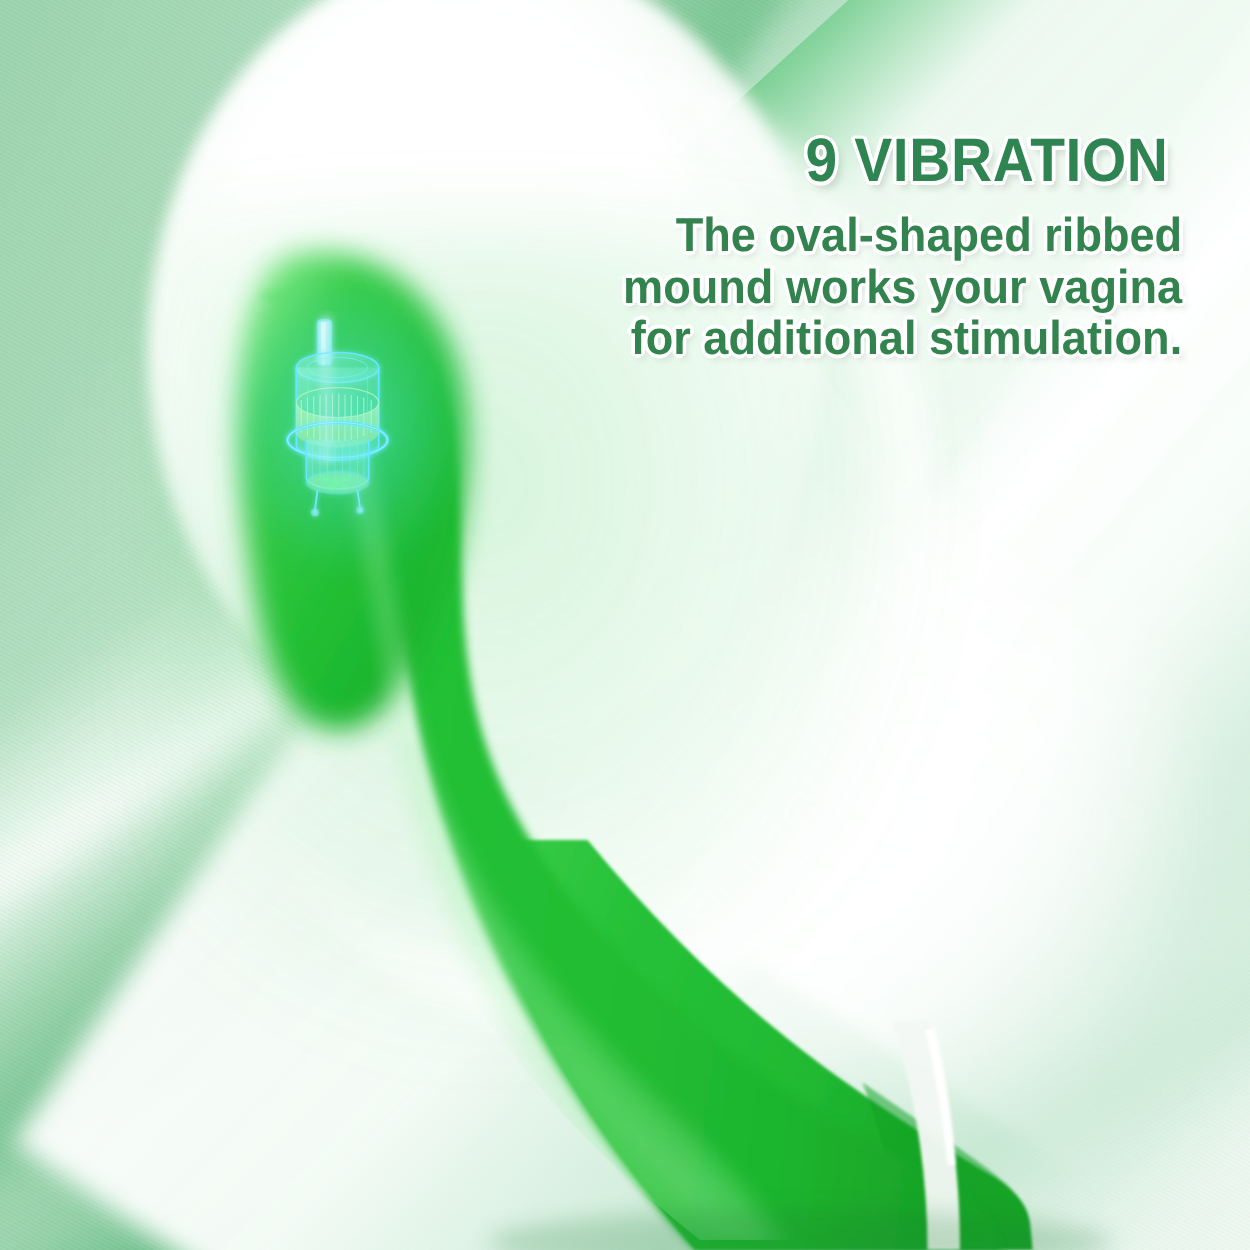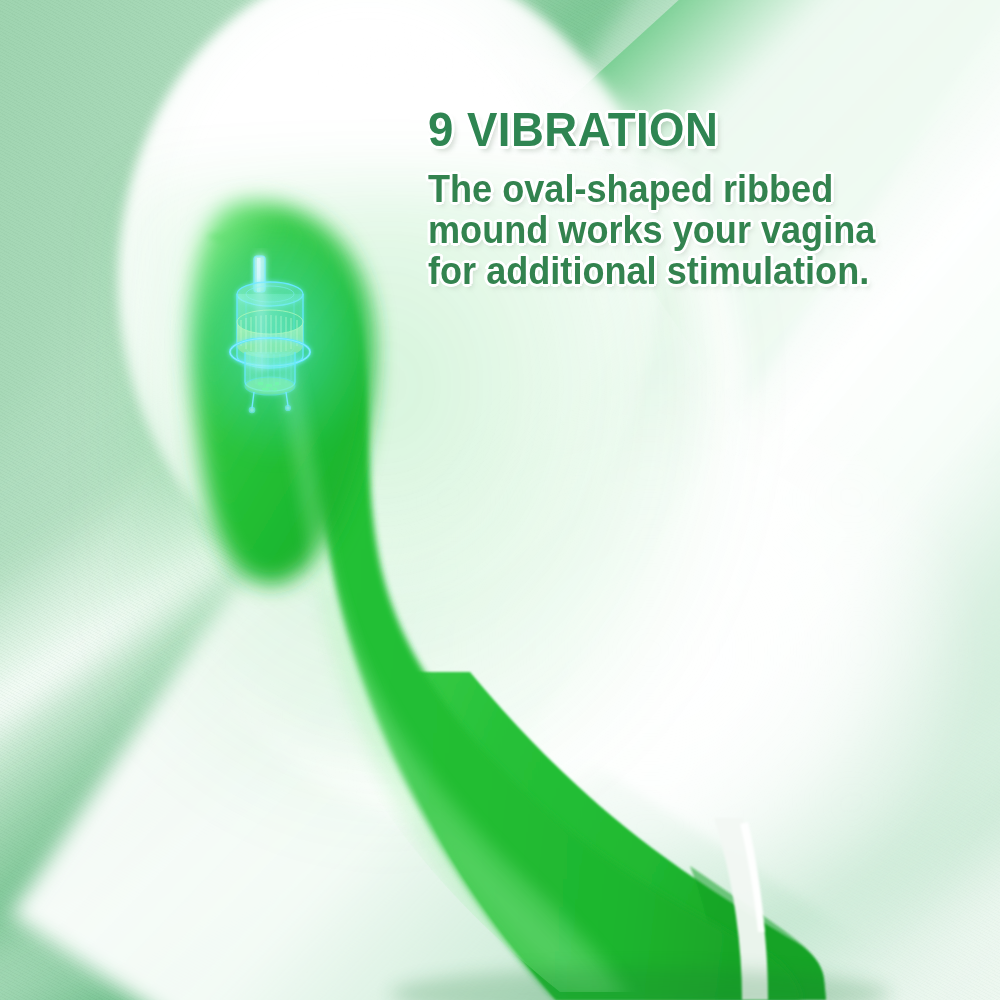--- a/index.html
+++ b/index.html
@@ -10,20 +10,21 @@
   }
   * { box-sizing: border-box; }
 
   #stage {
     position: relative;
     width: 1000px;
     height: 1000px;
     overflow: hidden;
     font-family: "Liberation Sans", "DejaVu Sans", sans-serif;
     background: #e9f5ec;
+    text-align: right;
   }
 
   
   .bg-layer { position: absolute; inset: 0; }
 
   
   .bg-base {
     background:
       linear-gradient(118deg,
         #9fd4b0 0%,

